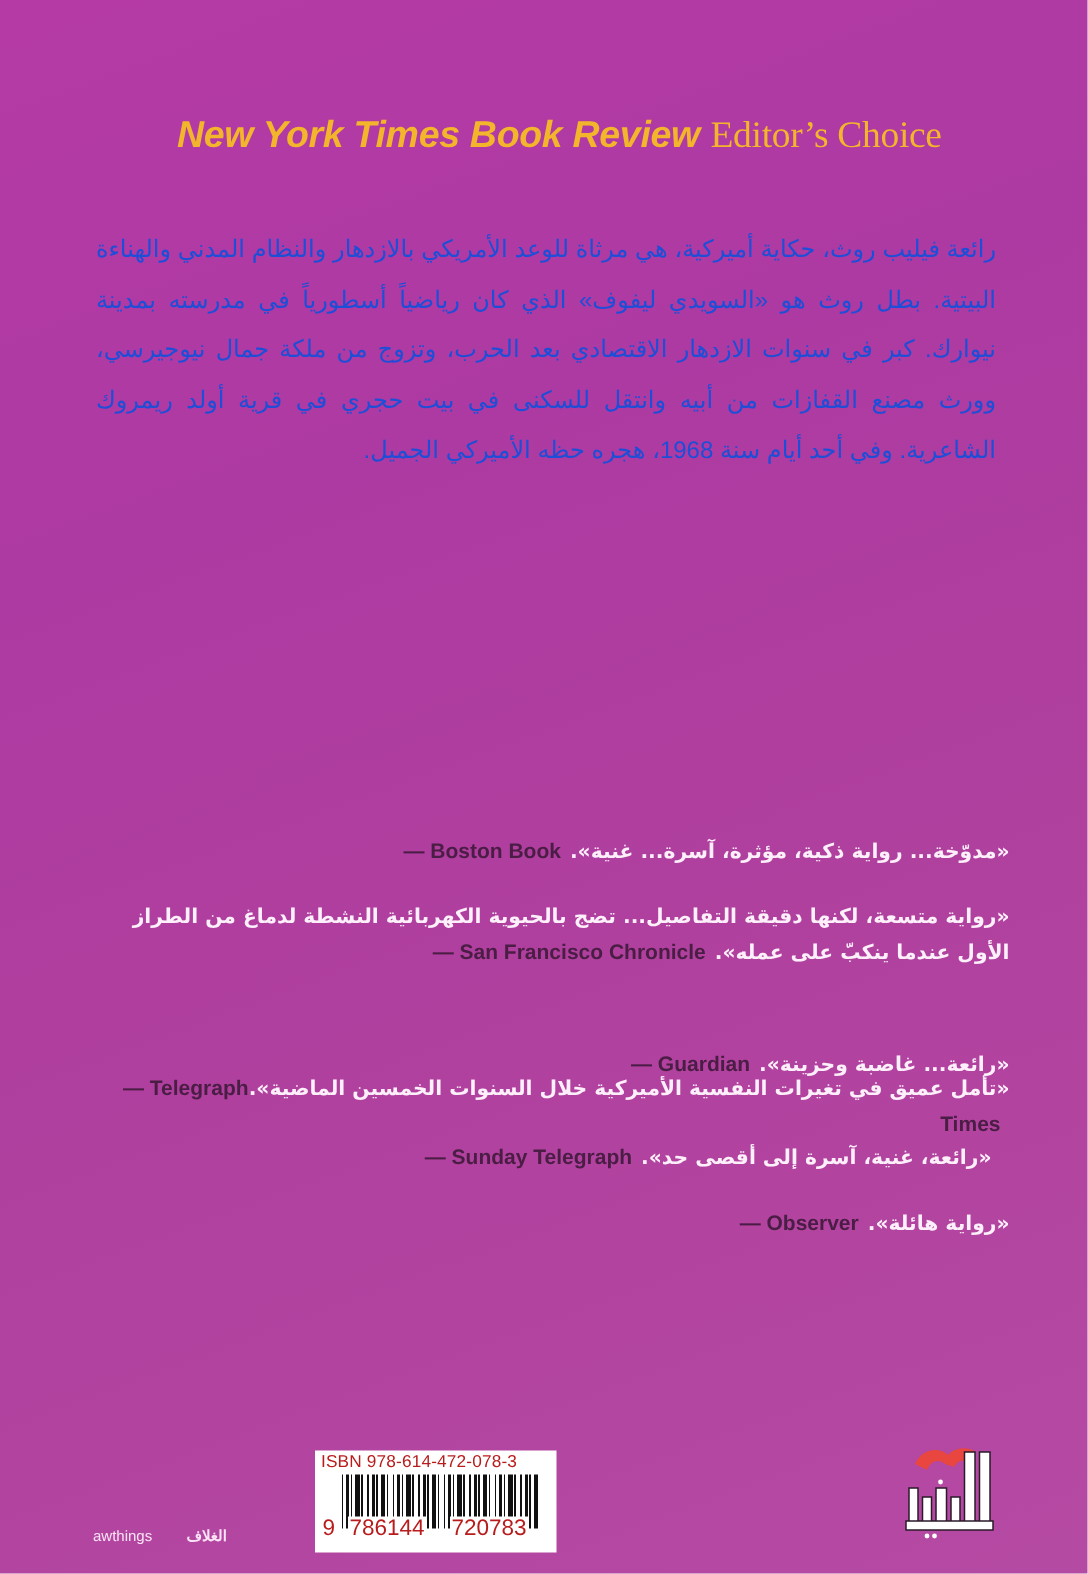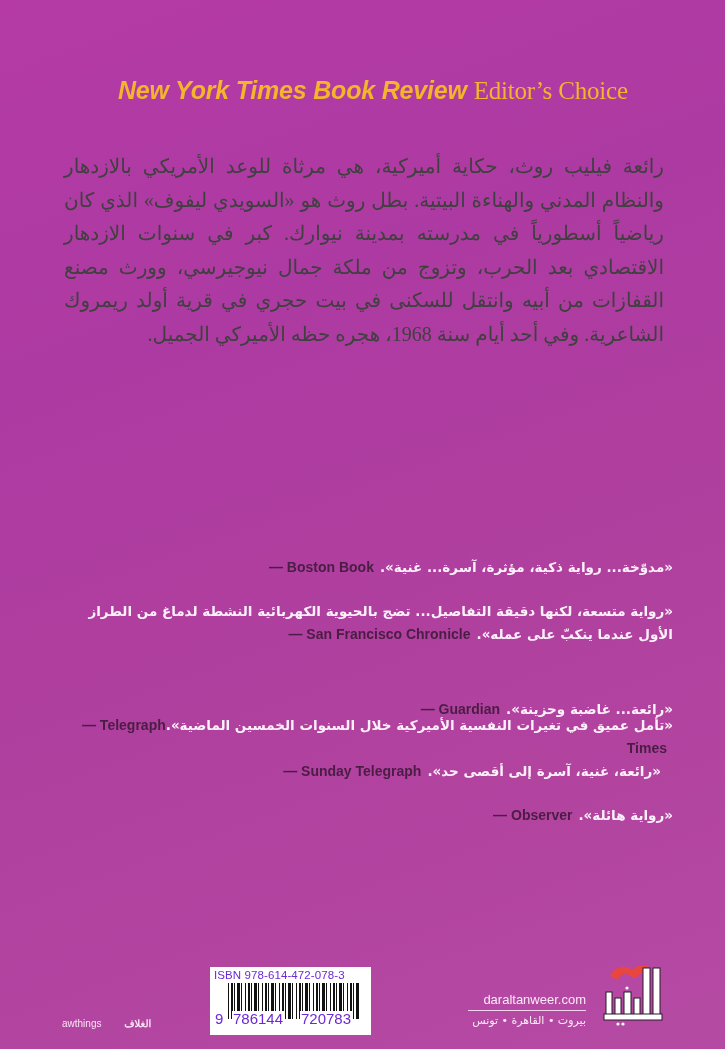--- a/index.html
+++ b/index.html
@@ -39,24 +39,24 @@
       margin-left: 7px;
       font-family: Liberation Serif, serif;
     }
     .synopsis {
       position: absolute;
       left: 64px;
       width: 600px;
       direction: rtl;
       text-align: justify;
       text-align-last: right;
-      font-family: Liberation Serif, serif;
-      font-size: 20px;
+      font-family: Liberation Sans, sans-serif;
+      font-size: 16px;
       line-height: 33.5px;
-      color: #404040;
+      color: #1d4ed8;
     }
     .syn1 { top: 150px; }
     .syn2 { top: 377px; }
     .reviews {
       position: absolute;
       top: 548px;
       right: 52px;
       width: 620px;
       direction: rtl;
     }
@@ -84,21 +84,21 @@
     .r5 { position: absolute; top: 212px; right: 12px; }
     .r6 { position: absolute; top: 256px; right: 0; margin-left: 25px; }
 
     .barcode {
       position: absolute;
       left: 210px;
       top: 967px;
       width: 161px;
       height: 68px;
       background: #ffffff;
-      color: #6d28d9;
+      color: #b91c1c;
       font-family: "Liberation Sans", sans-serif;
       box-sizing: border-box;
       padding: 2px 4px;
     }
     .barcode .isbn-label {
       font-size: 11.5px;
       letter-spacing: 0.1px;
       white-space: nowrap;
       line-height: 13px;
     }
@@ -200,24 +200,20 @@
   <div class="barcode">
     <div class="isbn-label">ISBN 978-614-472-078-3</div>
     <div class="bars"></div>
     <div class="digits">
       <span class="d0">9</span>
       <span class="d1">786144</span>
       <span class="d2">720783</span>
     </div>
   </div>
 
-  <div class="publisher">
-    <div class="url">daraltanweer.com</div>
-    <div class="cities">بيروت • القاهرة • تونس</div>
-  </div>
 
   <div class="logo">
     <svg width="68" height="66" viewBox="0 0 68 66">
 
       <path d="M14 14 C18 4, 30 2, 36 8 C40 3, 50 2, 54 6 L52 14 C46 10, 42 12, 40 16 L34 14 C30 10, 24 12, 22 18 Z" fill="#e8463f"></path>
 
       <rect x="10" y="30" width="6" height="26" fill="#ffffff" stroke="#2a1a2a" stroke-width="1"></rect>
       <rect x="19" y="36" width="6" height="20" fill="#ffffff" stroke="#2a1a2a" stroke-width="1"></rect>
       <rect x="28" y="30" width="7" height="26" fill="#ffffff" stroke="#2a1a2a" stroke-width="1"></rect>
       <rect x="38" y="36" width="6" height="20" fill="#ffffff" stroke="#2a1a2a" stroke-width="1"></rect>

